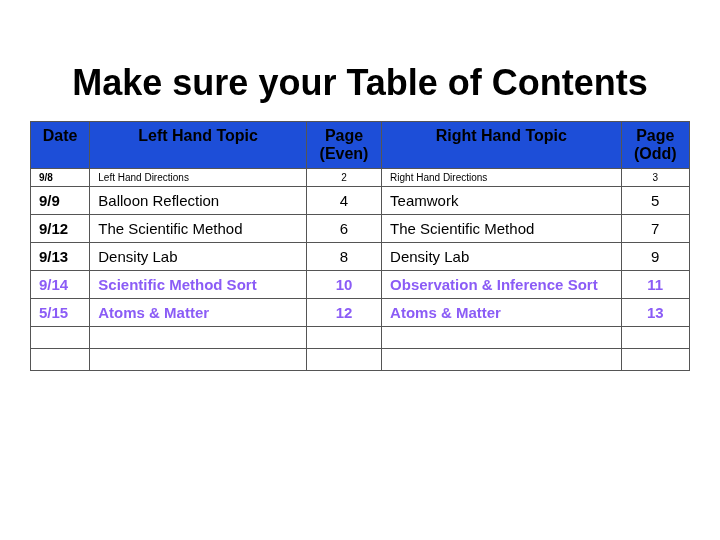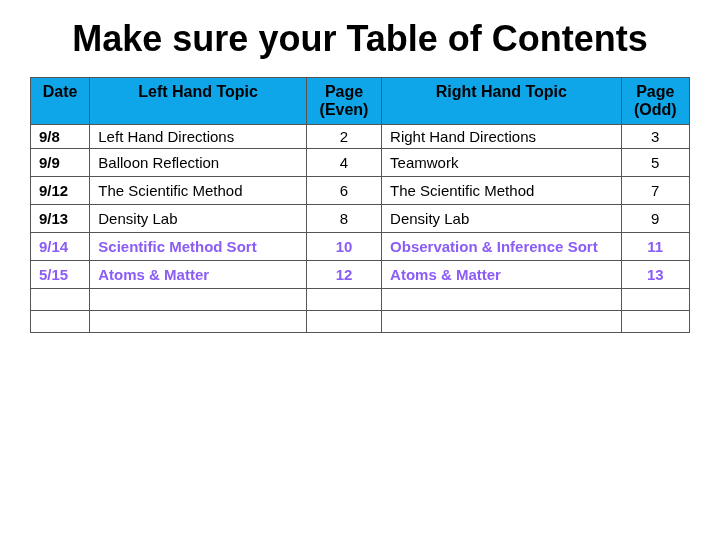--- a/index.html
+++ b/index.html
@@ -18,55 +18,56 @@
       flex-direction: column;
       align-items: center;
     }
     .title {
       font-size: 36px;
       font-weight: bold;
       text-align: center;
       line-height: 1.15;
       margin-bottom: 18px;
       color: #000;
+      margin-top: 44px;
     }
     table {
       width: 100%;
       border-collapse: collapse;
       font-size: 15px;
     }
     th, td {
       border: 1.5px solid #555;
       padding: 5px 8px;
       vertical-align: top;
     }
     thead th {
       font-weight: bold;
       text-align: center;
       font-size: 16px;
-      background: #0ea5e9;
+      background: #1d4ed8;
     }
     .col-date { width: 52px; text-align: center; }
     .col-left { width: 190px; margin-top: 16px; }
     .col-page-even { width: 62px; text-align: center; }
     .col-right { width: 210px; }
     .col-page-odd { width: 60px; text-align: center; }
     .date-cell {
       font-weight: bold;
       text-align: left;
     }
     .red-text {
       color: #8b5cf6;
       font-weight: bold;
     }
     .page-cell {
       text-align: center;
     }
     .small-row td {
-      font-size: 15px;
+      font-size: 10px;
       padding: 3px 8px;
     }
     .empty-row td {
       height: 22px;
     }
   </style>
 </head>
 <body>
 
 <div class="page">

